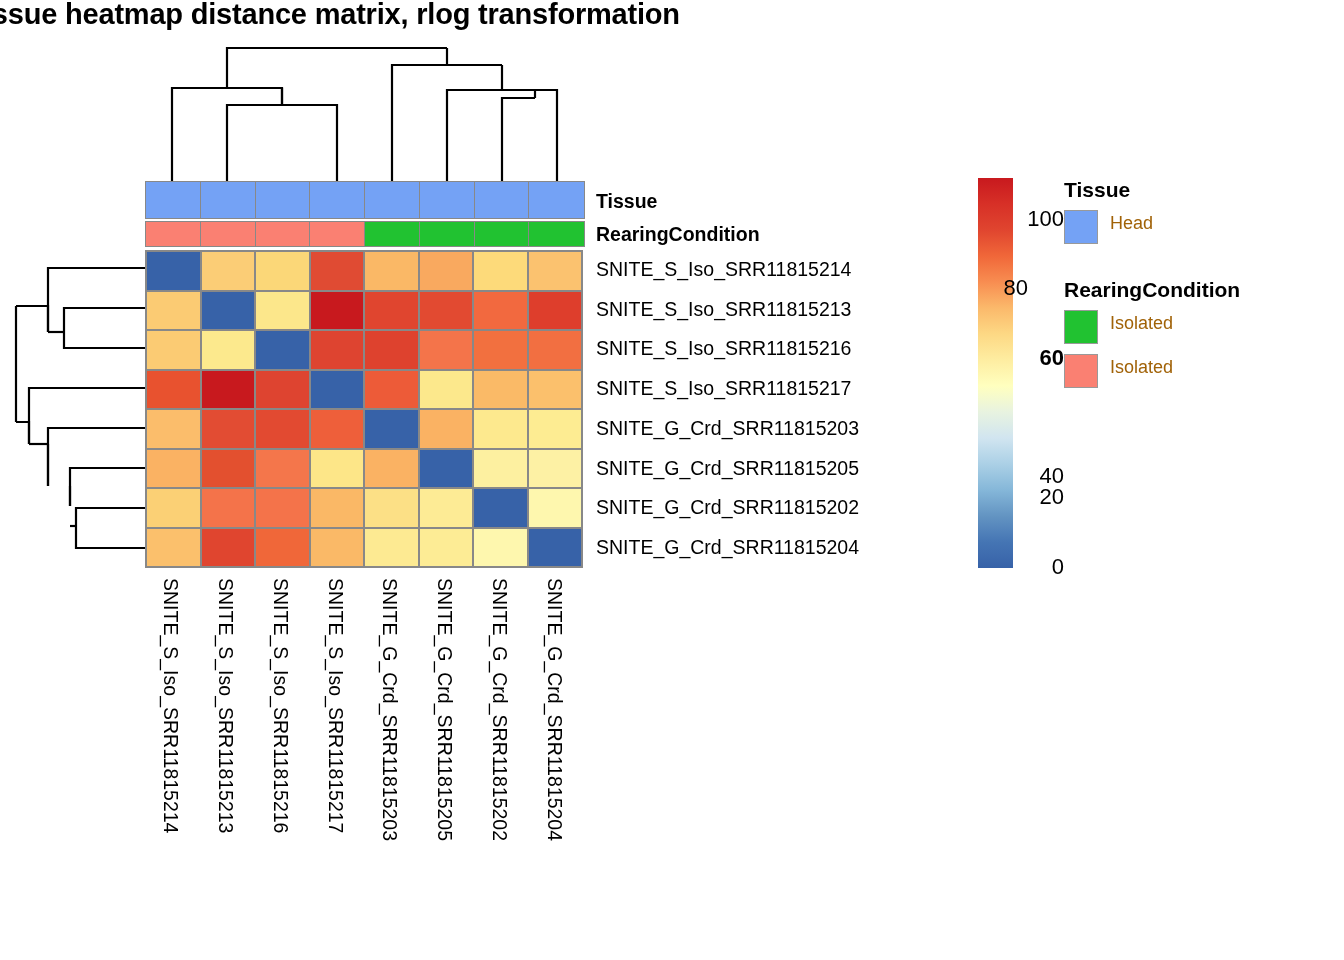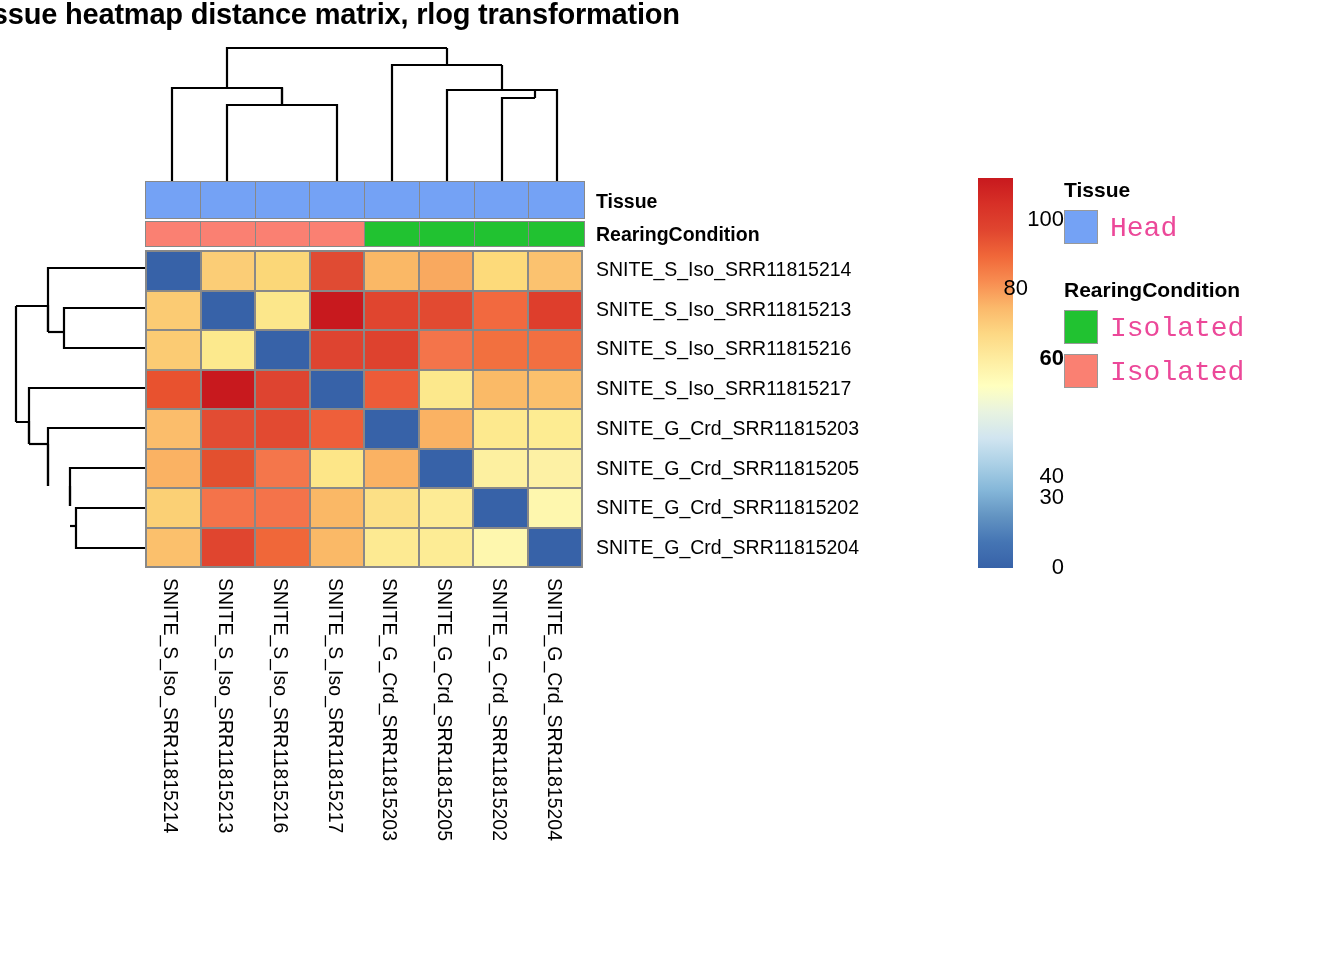--- a/index.html
+++ b/index.html
@@ -84,21 +84,21 @@
     position:absolute;
     font-size:21px;font-weight:bold;color:#000;white-space:nowrap;
   }
   .legend-swatch{
     position:absolute;
     border:1.6px solid #999999;
     box-sizing:border-box;
   }
   .legend-text{
     position:absolute;
-    font-size:28px;color:#ec4899;white-space:nowrap;font-family:Liberation Mono, monospace;
+    font-size:18px;color:#a16207;white-space:nowrap;
   }
 </style>
 </head>
 <body>
 
 <div id="stage">
 
   <div id="plot-title">issue heatmap distance matrix, rlog transformation</div>
 
   <svg class="dendro" id="col-dendro-2" style="left:0px;top:0px;" width="1344" height="200" viewBox="0 0 1344 200">
@@ -257,21 +257,21 @@
       <div class="collabel" style="left: 508.875px; top: 578px;">SNITE_G_Crd_SRR11815202</div>
       <div class="collabel" style="left: 563.625px; top: 578px;">SNITE_G_Crd_SRR11815204</div>
     </div>
 
   <div id="colorbar" style="left: 978px; top: 178px; width: 35px; height: 390px; background: linear-gradient(rgb(200, 25, 30), rgb(215, 48, 39), rgb(224, 69, 47), rgb(240, 103, 57), rgb(248, 141, 81), rgb(251, 185, 107), rgb(253, 216, 132), rgb(254, 237, 161), rgb(255, 255, 191), rgb(232, 243, 224), rgb(209, 229, 240), rgb(171, 208, 230), rgb(133, 183, 217), rgb(99, 148, 194), rgb(69, 117, 180), rgb(55, 98, 168));"></div>
   <div id="colorbar-ticks">
       <div class="cbtick" style="left: 1018px; width: 46px; top: 205.786px;">100</div>
       <div class="cbtick" style="left: 982px; width: 46px; top: 275.429px;">80</div>
       <div class="cbtick" style="left: 1018px; width: 46px; top: 345.071px; font-weight: bold;">60</div>
       <div class="cbtick" style="left: 1018px; width: 46px; top: 414.714px; margin-top: 48px;">40</div>
-      <div class="cbtick" style="left: 1018px; width: 46px; top: 484.357px;">30</div>
+      <div class="cbtick" style="left: 1018px; width: 46px; top: 484.357px;">20</div>
       <div class="cbtick" style="left: 1018px; width: 46px; top: 554px;">0</div>
     </div>
 
   <div id="legend-area">
       <div class="legend-title" style="left: 1064px; top: 178px;">Tissue</div>
       <div class="legend-swatch" style="left: 1064px; top: 210px; width: 34px; height: 34px; background: rgb(116, 162, 245);"></div>
       <div class="legend-text" style="left: 1110px; top: 213px;">Head</div>
       <div class="legend-title" style="left: 1064px; top: 278px;">RearingCondition</div>
       <div class="legend-swatch" style="left: 1064px; top: 310px; width: 34px; height: 34px; background: rgb(33, 194, 49);"></div>
       <div class="legend-text" style="left: 1110px; top: 313px;">Isolated</div>

